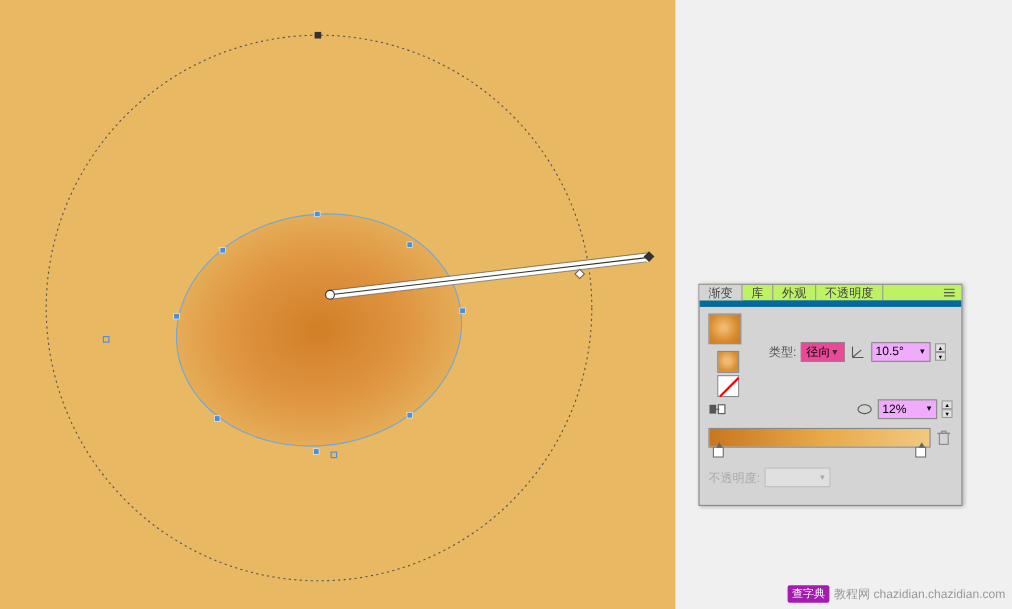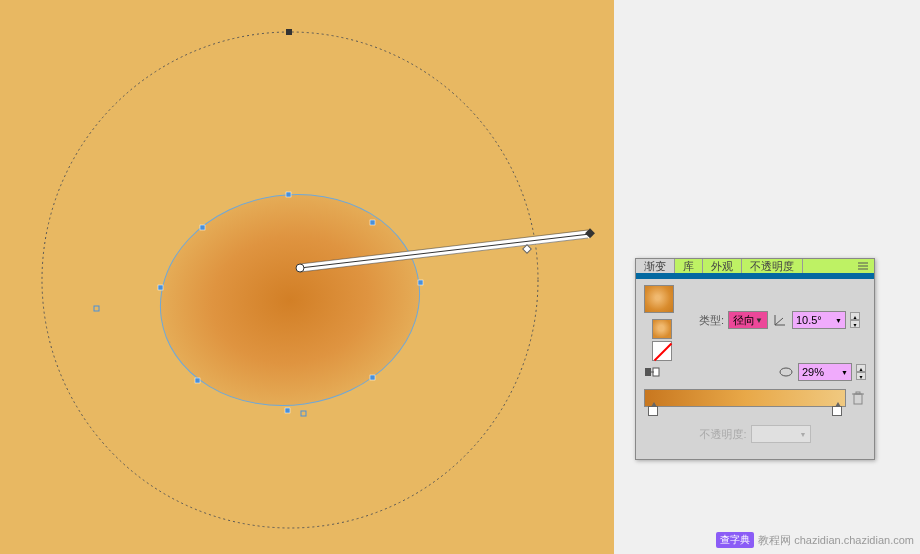--- a/index.html
+++ b/index.html
@@ -67,21 +67,21 @@
     }
     .panel-body {
       padding: 6px 8px 10px 8px;
     }
     .row {
       display: flex;
       align-items: center;
       margin-bottom: 6px;
       gap: 4px;
     }
-    .row.right { justify-content: center; }
+    .row.right { justify-content: flex-start; }
     .swatch-main {
       width: 30px;
       height: 28px;
       border: 1px solid #888;
       background: radial-gradient(circle at 45% 45%, #f0b970 10%, #d98c2e 60%, #c77a1e 100%);
       margin-right: 6px;
     }
     .swatch-small {
       width: 20px;
       height: 20px;
@@ -242,21 +242,21 @@
       position: absolute;
       right: 6px;
       bottom: 6px;
       color: #999;
       font-size: 11px;
       display: flex;
       align-items: center;
       gap: 4px;
     }
     .watermark-logo {
-      background: #8b5cf6;
+      background: #a21caf;
       color: #fff;
       padding: 1px 4px;
       font-size: 10px;
       border-radius: 2px;
     }
     .stroke-mini {
       width: 14px;
       height: 10px;
       border: 1px solid #bbb;
       background: #e8e8e8;
@@ -367,21 +367,21 @@
             <path d="M6 6 L10 6" stroke="#555"></path>
           </svg>
       </span>
       <div style="flex:1"></div>
       <span class="aspect-icon">
         <svg width="16" height="12">
             <ellipse cx="8" cy="6" rx="6" ry="4" fill="none" stroke="#555"></ellipse>
           </svg>
       </span>
       <div class="input-small">
-        <span>29%</span>
+        <span>12%</span>
         <span class="dd-arrow" style="font-size:7px">▼</span>
       </div>
       <div class="stepper">
         <div class="sbtn">▴</div>
         <div class="sbtn">▾</div>
       </div>
     </div>
 
     <div class="gradient-ramp-row">
       <div class="ramp-wrap">

